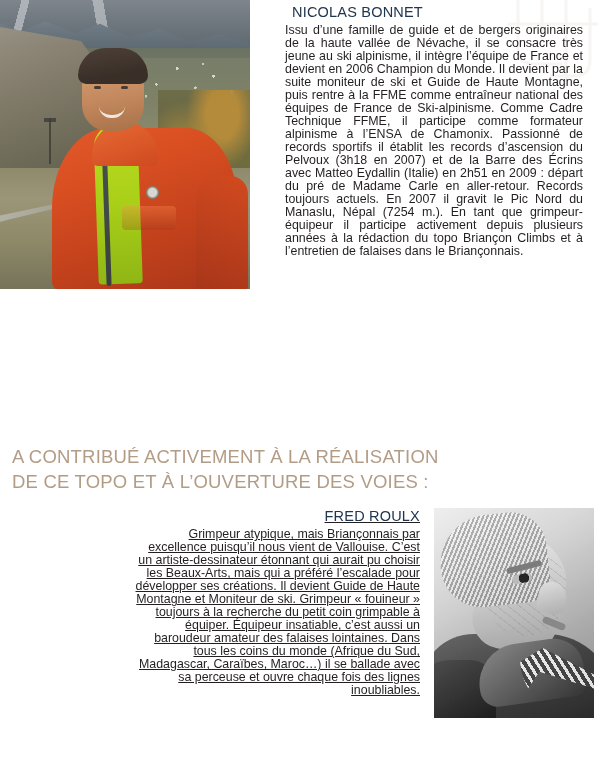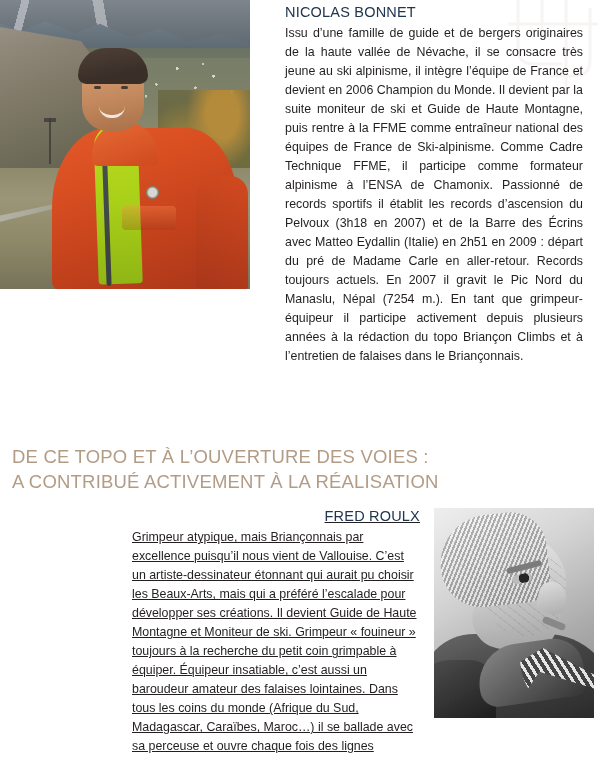--- a/index.html
+++ b/index.html
@@ -265,32 +265,32 @@
   }
 
   .person-name {
     font-size: 14.5px;
     letter-spacing: .2px;
     color: #20364f;
     font-weight: 400;
     margin: 0 0 3px 0;
     line-height: 1.2;
   }
-  #bonnet-block .person-name { text-align: left; }
+  #bonnet-block .person-name { text-align: left; margin-left: 7px; }
   #roulx-block  .person-name { text-align: right; }
 
   .bio {
     font-size: 12.4px;
-    line-height: 19px;
+    line-height: 13px;
     color: #231f20;
     margin: 0;
     hyphens: none;
   }
   #bonnet-block .bio { text-align: justify; }
-  #roulx-block  .bio { text-align: left; }
+  #roulx-block  .bio { text-align: right; }
 
   
   #contrib-heading {
     position: absolute;
     left: 12px;
     top: 444px;
     width: 460px;
     color: #b39c86;
     font-size: 18.5px;
     line-height: 25px;
@@ -335,22 +335,22 @@
   <div class="pb-layer pb-eye-r"></div>
   <div class="pb-layer pb-smile"></div>
 </div>
 
 <div id="bonnet-block">
   <h2 class="person-name">NICOLAS BONNET</h2>
   <p class="bio">Issu d’une famille de guide et de bergers originaires de la haute vallée de Névache, il se consacre très jeune au ski alpinisme, il intègre l’équipe de France et devient en 2006 Champion du Monde. Il devient par la suite moniteur de ski et Guide de Haute Montagne, puis rentre à la FFME comme entraîneur national des équipes de France de Ski-alpinisme. Comme Cadre Technique FFME, il participe comme formateur alpinisme à l’ENSA de Chamonix. Passionné de records sportifs il établit les records d’ascension du Pelvoux (3h18 en 2007) et de la Barre des Écrins avec Matteo Eydallin (Italie) en 2h51 en 2009 : départ du pré de Madame Carle en aller-retour. Records toujours actuels. En 2007 il gravit le Pic Nord du Manaslu, Népal (7254 m.). En tant que grimpeur-équipeur il participe activement depuis plusieurs années à la rédaction du topo Briançon Climbs et à l’entretien de falaises dans le Briançonnais.</p>
 </div>
 
 <div id="contrib-heading">
+  <span class="hl">A CONTRIBUÉ ACTIVEMENT À LA RÉALISATION</span>
   <span class="hl">DE CE TOPO ET À L’OUVERTURE DES VOIES :</span>
-  <span class="hl">A CONTRIBUÉ ACTIVEMENT À LA RÉALISATION</span>
 </div>
 
 <div id="roulx-block">
   <h2 class="person-name">FRED ROULX</h2>
   <p class="bio">Grimpeur atypique, mais Briançonnais par excellence puisqu’il nous vient de Vallouise. C’est un artiste-dessinateur étonnant qui aurait pu choisir les Beaux-Arts, mais qui a préféré l’escalade pour développer ses créations. Il devient Guide de Haute Montagne et Moniteur de ski. Grimpeur «&nbsp;fouineur&nbsp;» toujours à la recherche du petit coin grimpable à équiper. Équipeur insatiable, c’est aussi un baroudeur amateur des falaises lointaines. Dans tous les coins du monde (Afrique du Sud, Madagascar, Caraïbes, Maroc…) il se ballade avec sa perceuse et ouvre chaque fois des lignes inoubliables.</p>
 </div>
 
 <div id="photo-roulx">
   <div class="pb-layer pr-bg"></div>
   <div class="pb-layer pr-jacket"></div>

